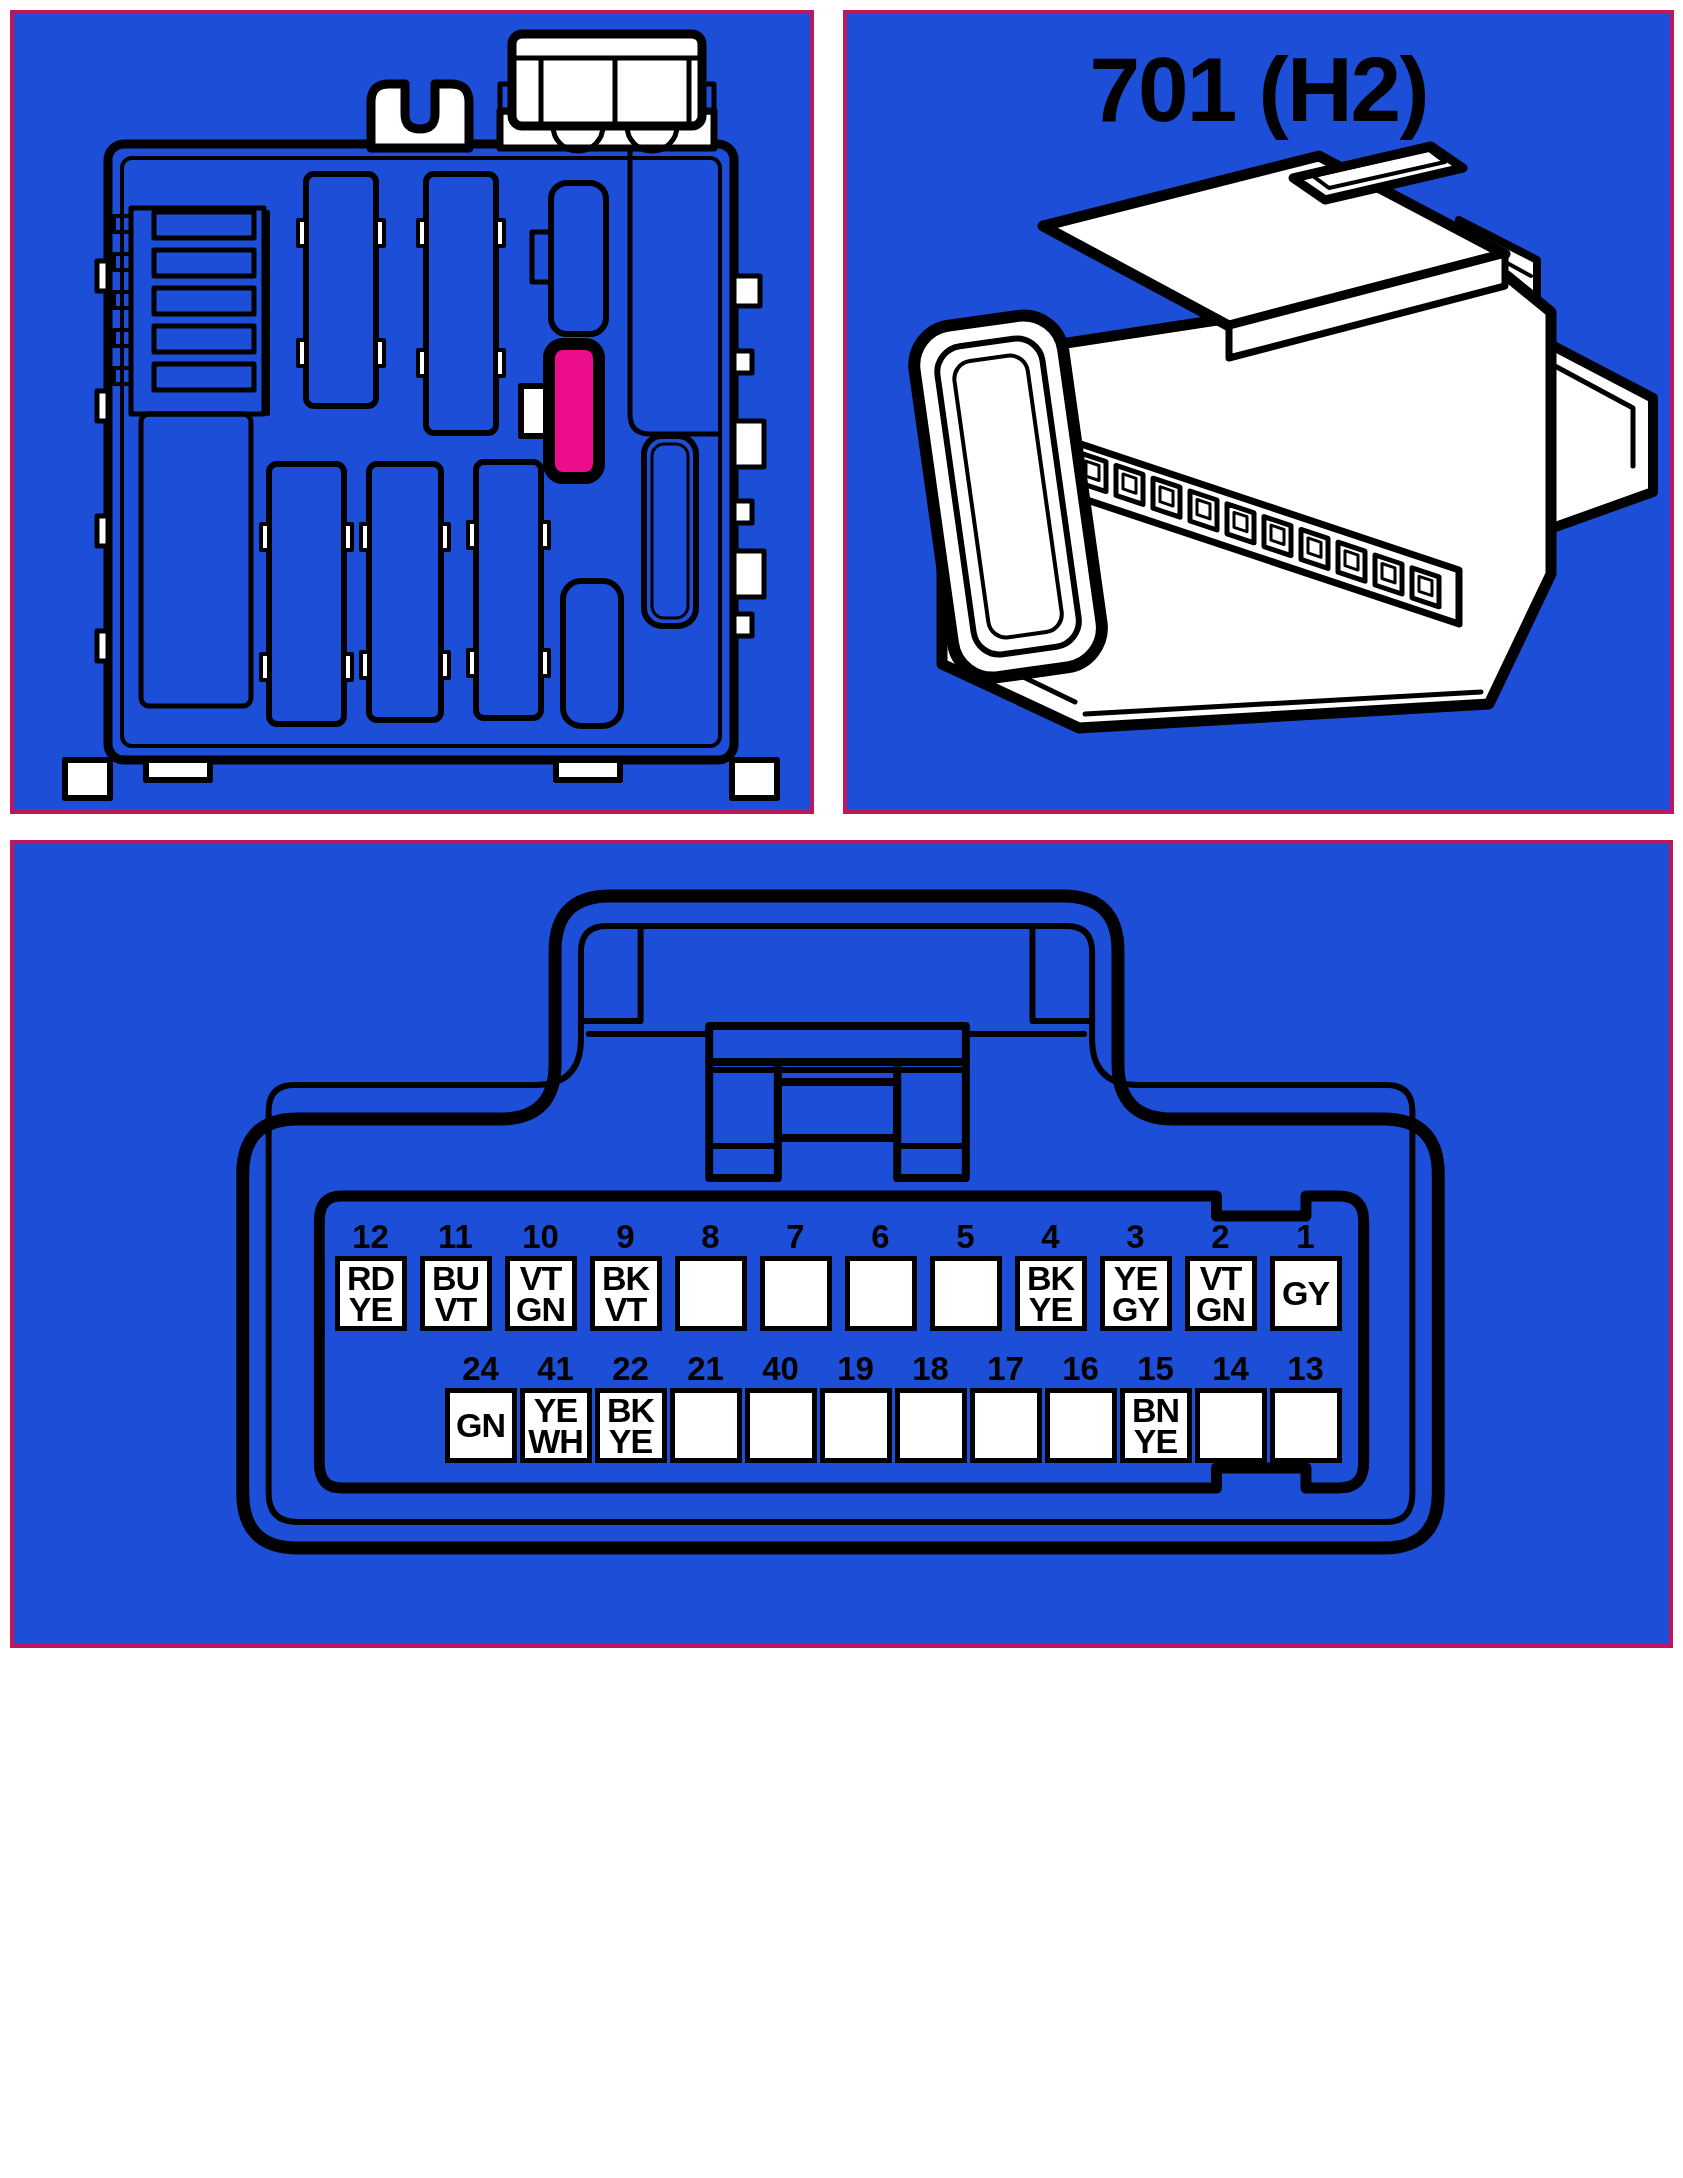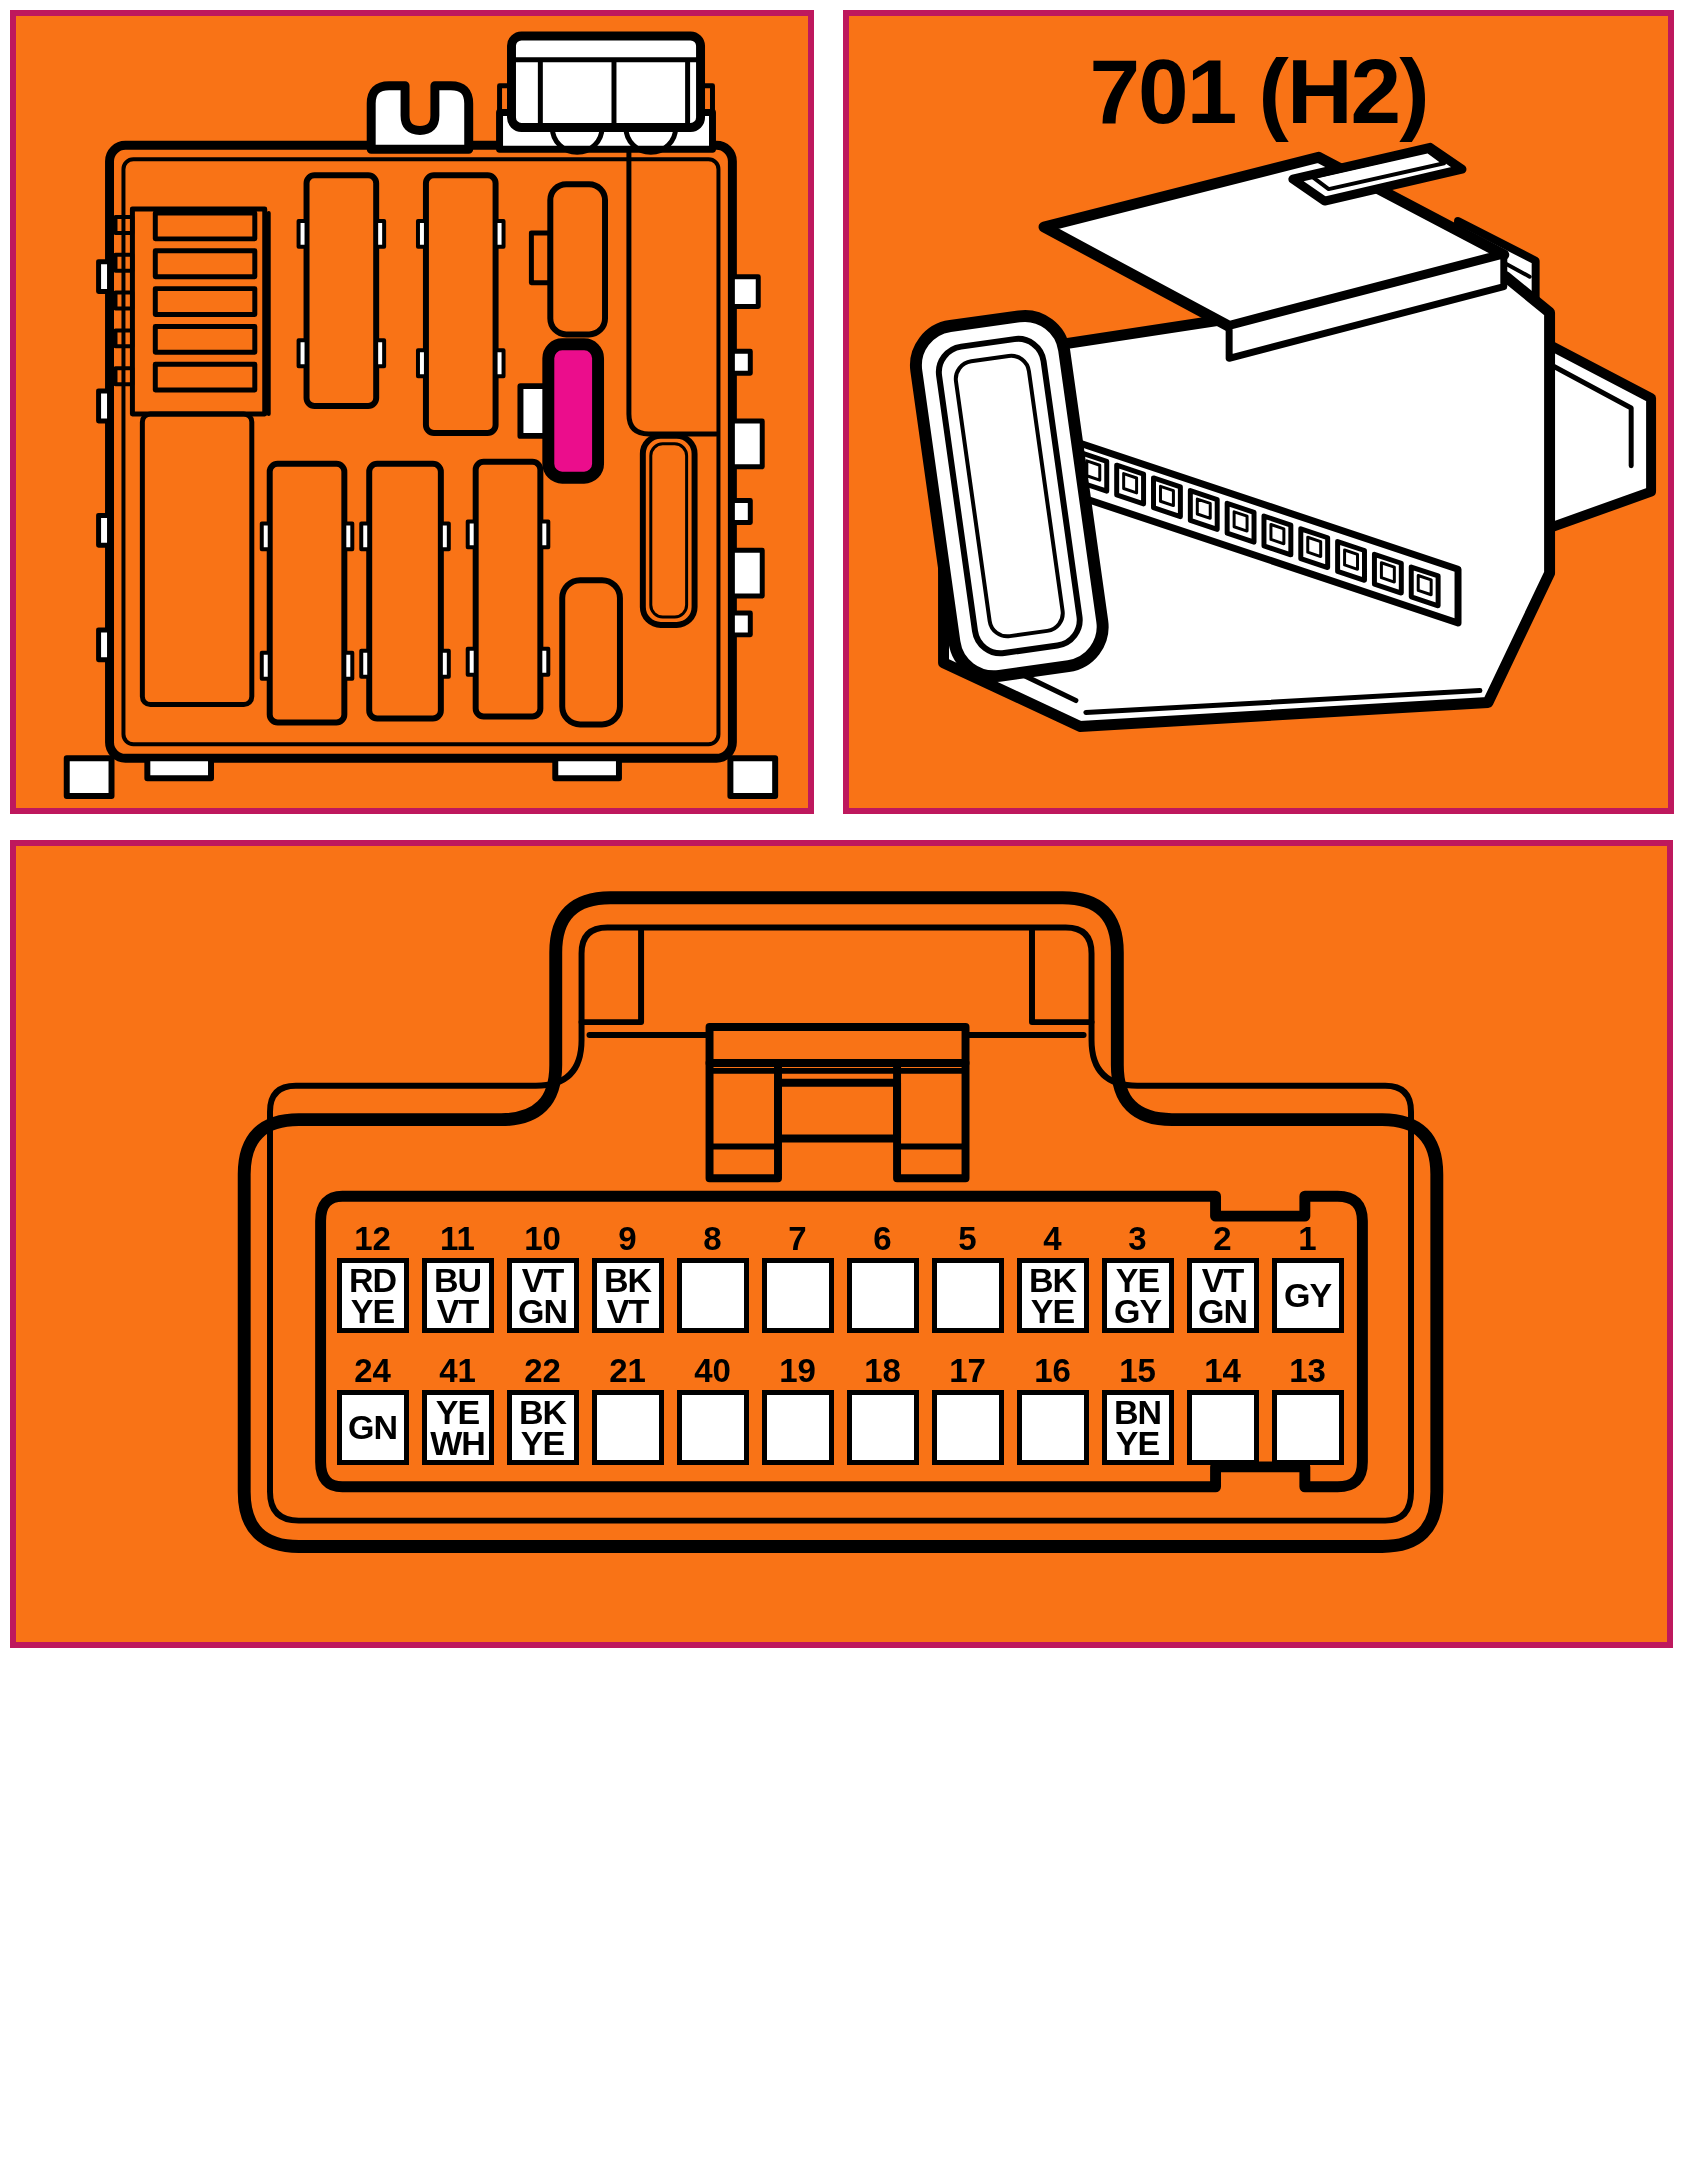--- a/index.html
+++ b/index.html
@@ -1,41 +1,41 @@
 <!DOCTYPE html>
 <html><head>
 <meta charset="utf-8">
 <style>
   html,body { margin:0; padding:0; }
   body {
     width:1683px; height:2178px; background:#ffffff; position:relative;
     font-family:"Liberation Sans", sans-serif; color:#000;
   }
-  .panel { position:absolute; border:6px solid #be185d; background:#f97316; box-sizing:border-box; }
+  .panel { position:absolute; border:4px solid #be185d; background:#1d4ed8; box-sizing:border-box; }
   #panel-fusebox   { left:10px;  top:10px;  width:804px;  height:804px; }
   #panel-connector { left:843px; top:10px;  width:831px;  height:804px; }
   #panel-pinout    { left:10px;  top:840px; width:1663px; height:808px; }
   svg.draw { position:absolute; left:0; top:0; width:100%; height:100%; display:block; }
 
   .connector-title {
     position:absolute; top:24px; left:0; width:100%; text-align:center;
     font-size:91px; font-weight:bold; letter-spacing:-2px; white-space:nowrap;
   }
   .figure-code {
     position:absolute; right:16px; bottom:2px;
     font-size:59px; font-weight:400; letter-spacing:0px; white-space:nowrap;
   }
 
   
   #pin-grid {
     position:absolute; left:304px; top:348px; width:1040px; height:289px;
   }
   .pin-row { display:flex; justify-content:space-between; padding:0 15px; }
   .pin-row.r1 { margin-top:26px; }
-  .pin-row.r2 { margin-top:19px; }
+  .pin-row.r2 { margin-top:19px;justify-content:flex-end; }
   .pin-cell { width:75px; display:flex; flex-direction:column; align-items:center; }
   .pin-number { font-size:33px; font-weight:600; height:38px; line-height:38px; }
   .pin-box {
     width:72px; height:75px; border:5px solid #000; box-sizing:border-box; background:#fff;
     display:flex; flex-direction:column; align-items:center; justify-content:center;
     font-size:34px; font-weight:bold; line-height:31px; letter-spacing:-1px;
   }
 </style>
 </head>
 <body>

